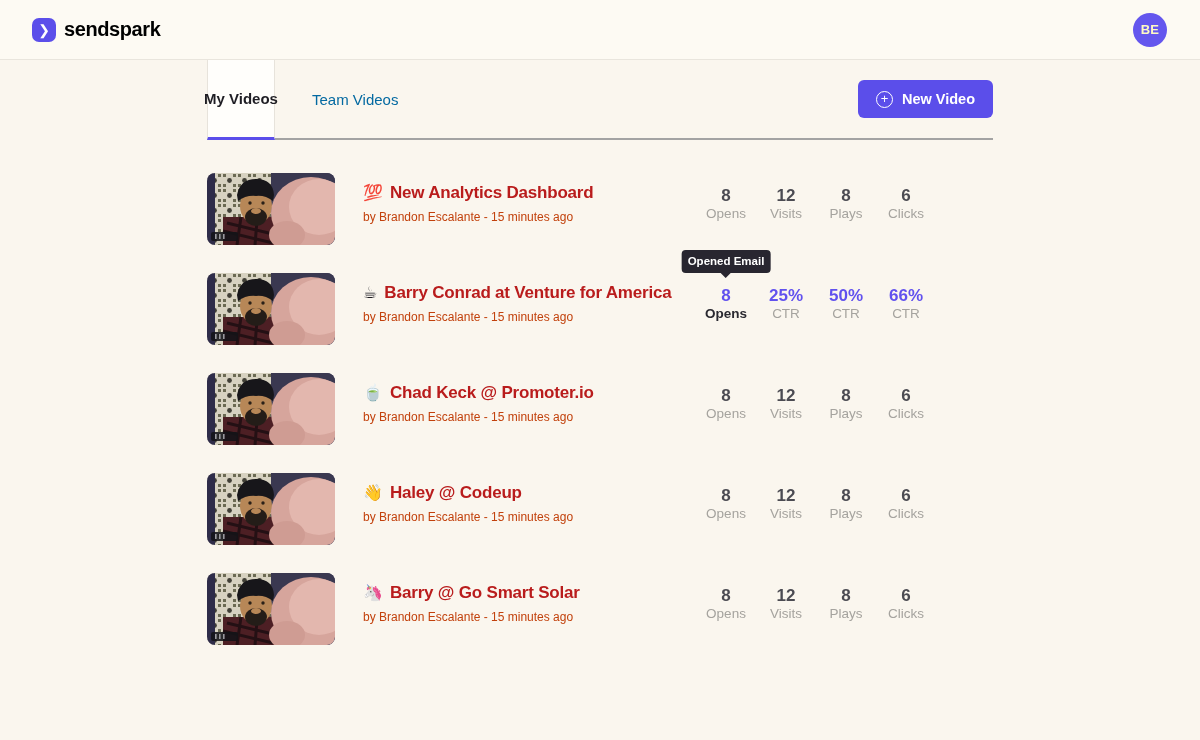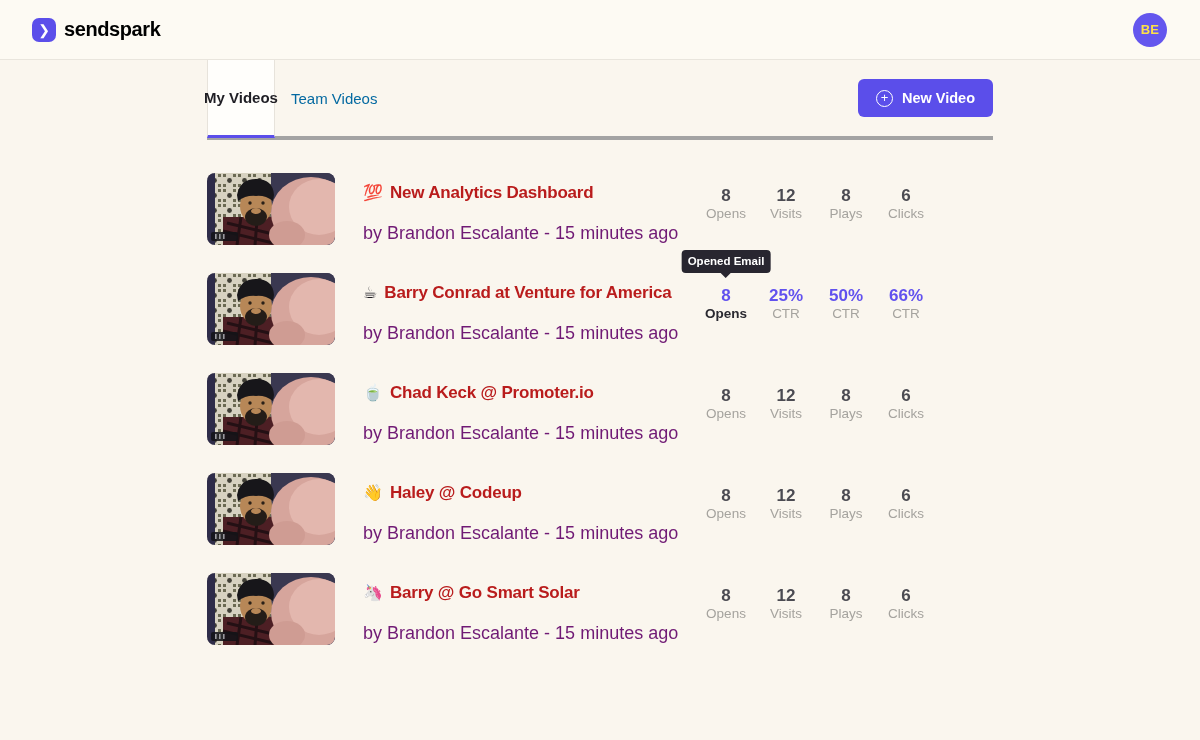--- a/index.html
+++ b/index.html
@@ -21,30 +21,31 @@
   }
   .brand { display:flex; align-items:center; gap:8px; cursor:pointer; }
   .brand-icon {
     width:24px; height:24px; border-radius:7px; background:#5b4eea;
     display:flex; align-items:center; justify-content:center;
     color:#ffffff; font-weight:bold; font-size:14px; line-height:1;
   }
   .brand-name { font-size:20px; font-weight:800; letter-spacing:-0.4px; color:#000000; }
   .avatar {
     width:34px; height:34px; border-radius:50%; background:#6456ee;
-    color:#fde047; font-size:13px; font-weight:700;
+    color:#fef9c3; font-size:13px; font-weight:700;
     display:flex; align-items:center; justify-content:center; cursor:pointer;
     letter-spacing:0.3px;
   }
 
   
   .tabbar {
     position:absolute; left:207px; top:60px; width:786px; height:80px;
     display:flex; align-items:stretch;
-    border-bottom:4px solid #a3a3a3;
+    border-bottom:2px solid #a3a3a3;
+    gap:21px;
   }
   .tab {
     display:flex; align-items:center; justify-content:center;
     font-size:15px; cursor:pointer; white-space:nowrap;
   }
   .tab.active {
     width:68px;
     background:#fffefb;
     border-left:1px solid #e7e3db; border-right:1px solid #e7e3db;
     border-bottom:3px solid #5b4eea;
@@ -70,21 +71,21 @@
   .row { display:flex; height:72px; margin-bottom:28px; }
   .thumb {
     width:128px; height:72px; border-radius:8px; overflow:hidden;
     flex:0 0 128px; cursor:pointer; background:#46445e;
   }
   .thumb svg { display:block; }
   .info { flex:1 1 auto; padding:10px 0 0 28px; min-width:0; }
   .title-line { display:flex; align-items:baseline; }
   .emoji { font-size:16px; margin-right:7px; }
   .title { font-size:17px; font-weight:700; color:#b91c1c; letter-spacing:-0.2px; cursor:pointer; white-space:nowrap; }
-  .byline { margin-top:20px; font-size:18px; color:#701a75; }
+  .byline { margin-top:7px; font-size:12px; color:#c2410c; }
 
   .stats { display:flex; margin:0 57px 0 0; position:relative; }
   .stat {
     width:60px; display:flex; flex-direction:column; align-items:center;
     padding-top:13px; cursor:default;
   }
   .stat-value { font-size:17px; font-weight:700; color:#4b4b52; }
   .stat-label { margin-top:0; font-size:13.5px; color:#a5a39e; }
   .stat-value.purple { color:#6151ee; }
   .stat-label.strong { color:#2a2930; font-weight:700; }

